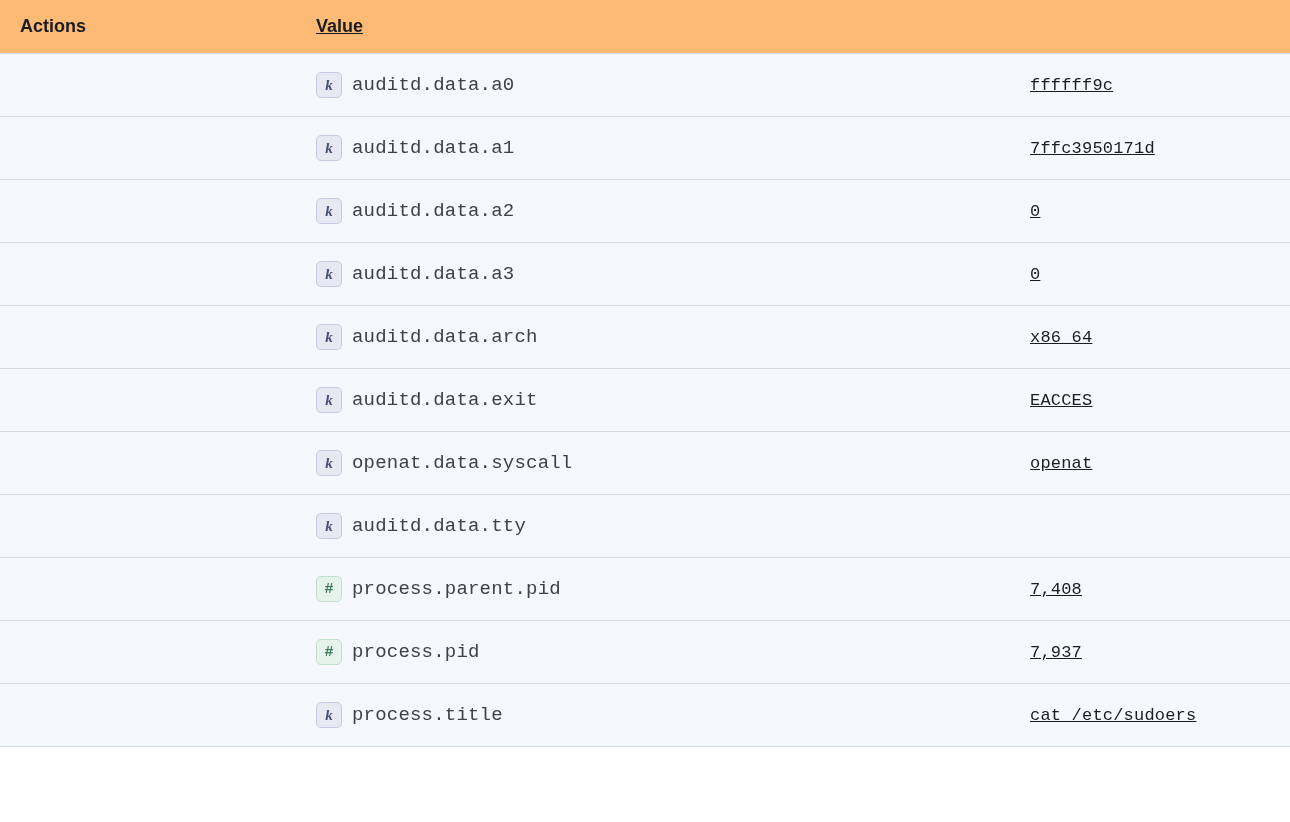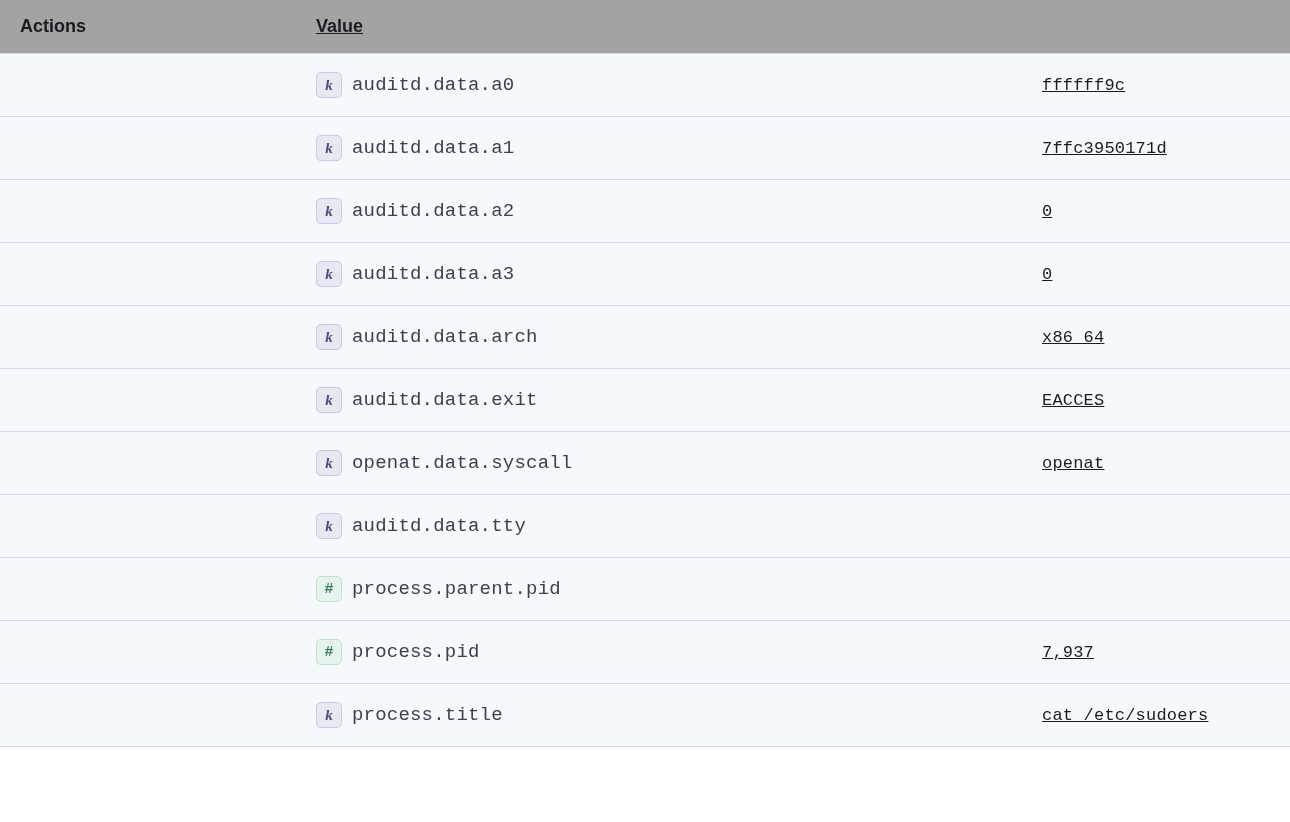--- a/index.html
+++ b/index.html
@@ -15,21 +15,21 @@
       width: 1290px;
     }
     .table-container {
       width: 100%;
     }
     .header-row {
       display: flex;
       align-items: center;
       padding: 16px 20px;
       border-bottom: 1px solid #d3dae6;
-      background: #a3a3a3;
+      background: #fdba74;
     }
     .header-cell {
       font-weight: 700;
       font-size: 18px;
       color: #1a1c21;
     }
     .col-actions {
       width: 296px;
       flex-shrink: 0;
     }
@@ -83,21 +83,20 @@
       font-family: "SFMono-Regular", Consolas, "Liberation Mono", Menlo, monospace;
       font-size: 19px;
       color: #3d4149;
       letter-spacing: 0.2px;
     }
     .value-text {
       font-family: "SFMono-Regular", Consolas, "Liberation Mono", Menlo, monospace;
       font-size: 17px;
       color: #1a1c21;
       letter-spacing: 0.2px;
-      margin-left: 12px;
     }
   </style>
 </head>
 <body>
 
 <div class="table-container">
 
   <div class="header-row">
     <div class="header-cell col-actions">Actions</div>
     <div class="header-cell col-value">Value</div>
@@ -188,20 +187,23 @@
       <span class="field-name">auditd.data.tty</span>
     </div>
   </div>
 
   <div class="data-row">
     <div class="col-actions"></div>
     <div class="col-field field-cell">
       <span class="type-badge type-number">#</span>
       <span class="field-name">process.parent.pid</span>
     </div>
+    <div class="col-value">
+      <span class="value-text">7,408</span>
+    </div>
   </div>
 
   <div class="data-row">
     <div class="col-actions"></div>
     <div class="col-field field-cell">
       <span class="type-badge type-number">#</span>
       <span class="field-name">process.pid</span>
     </div>
     <div class="col-value">
       <span class="value-text">7,937</span>

